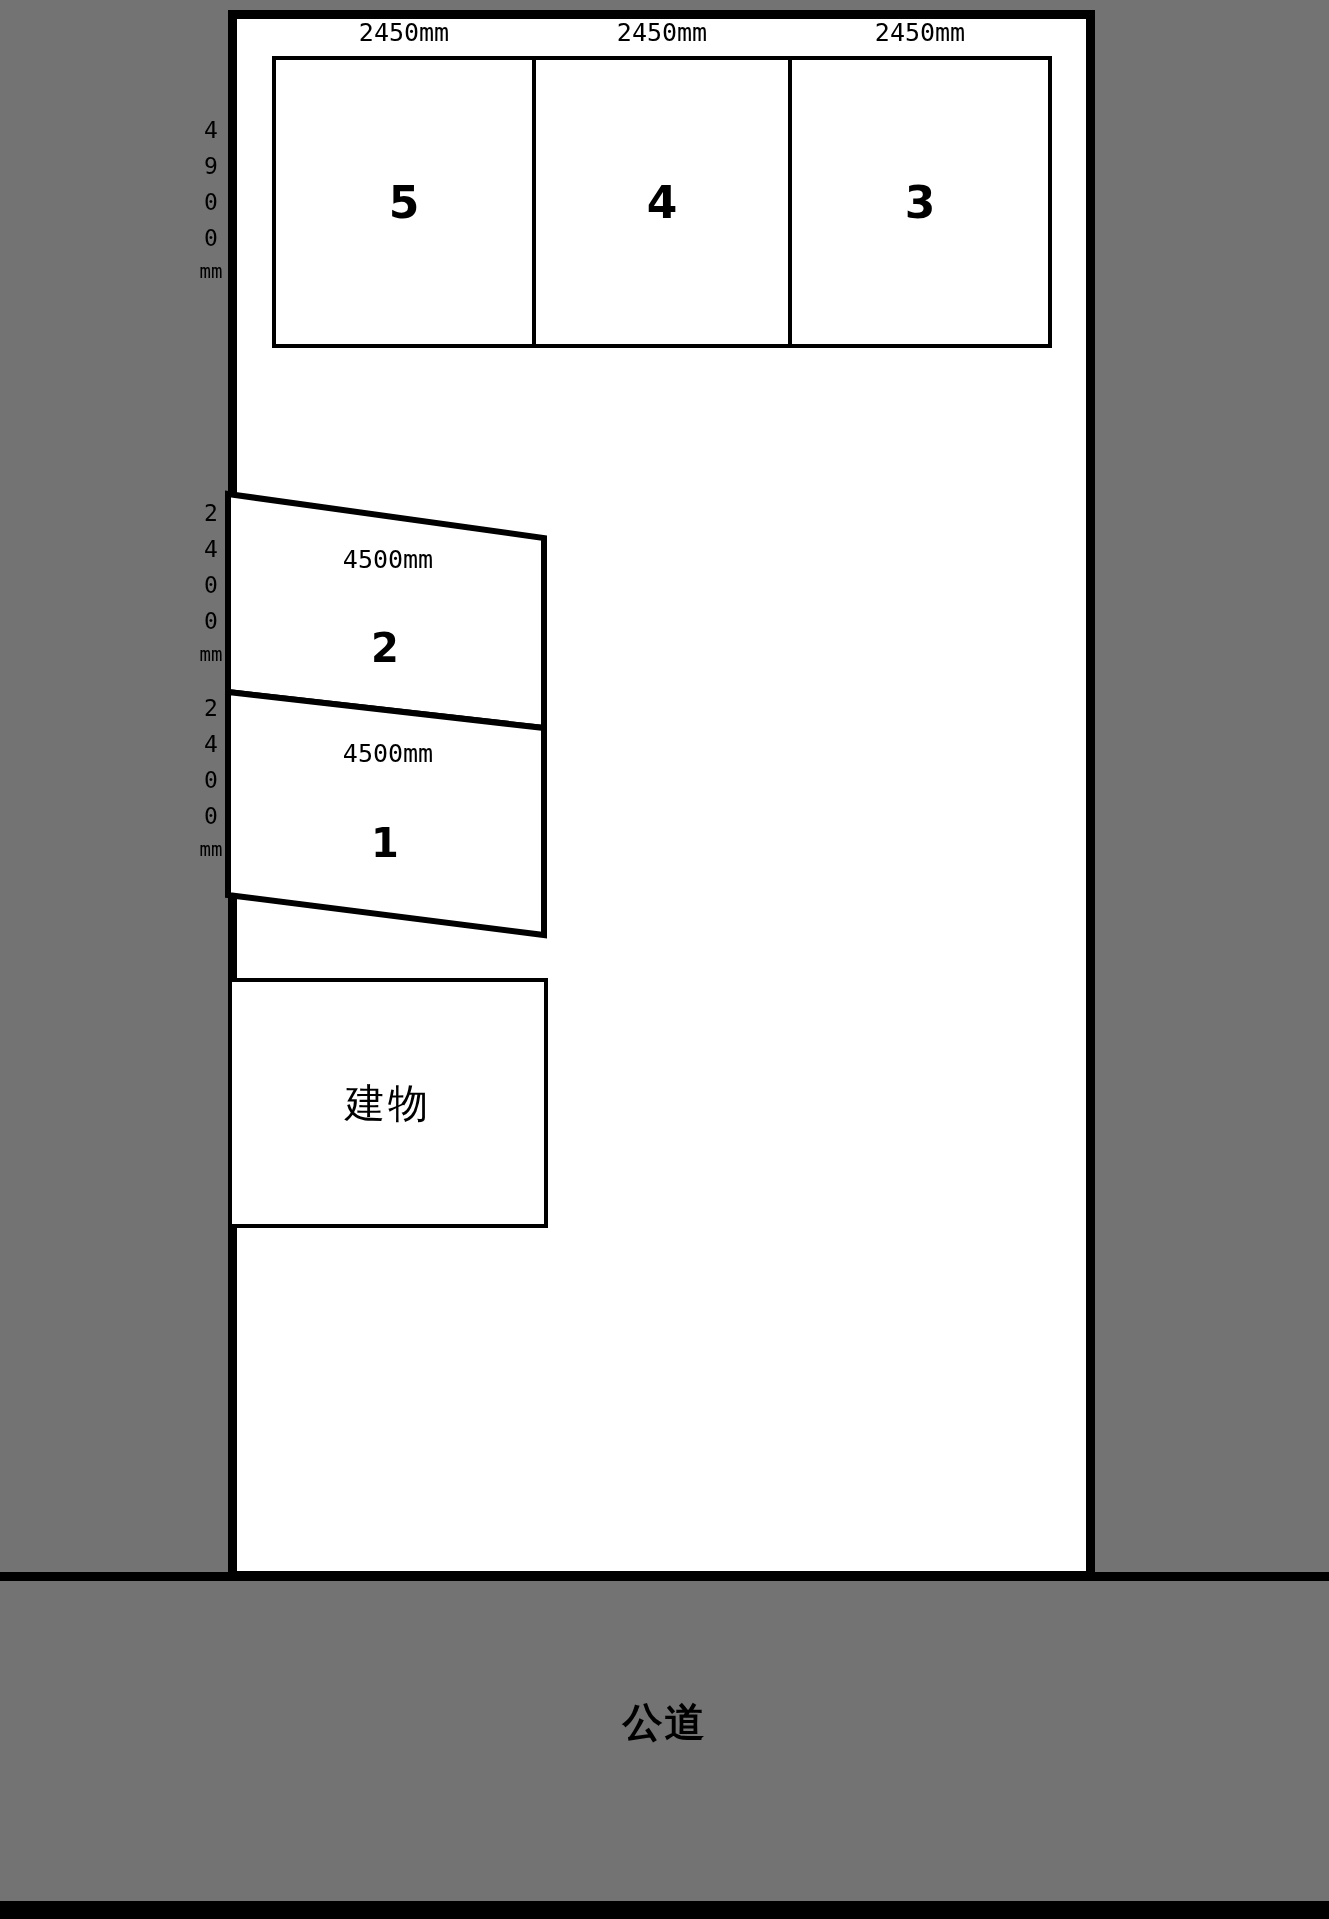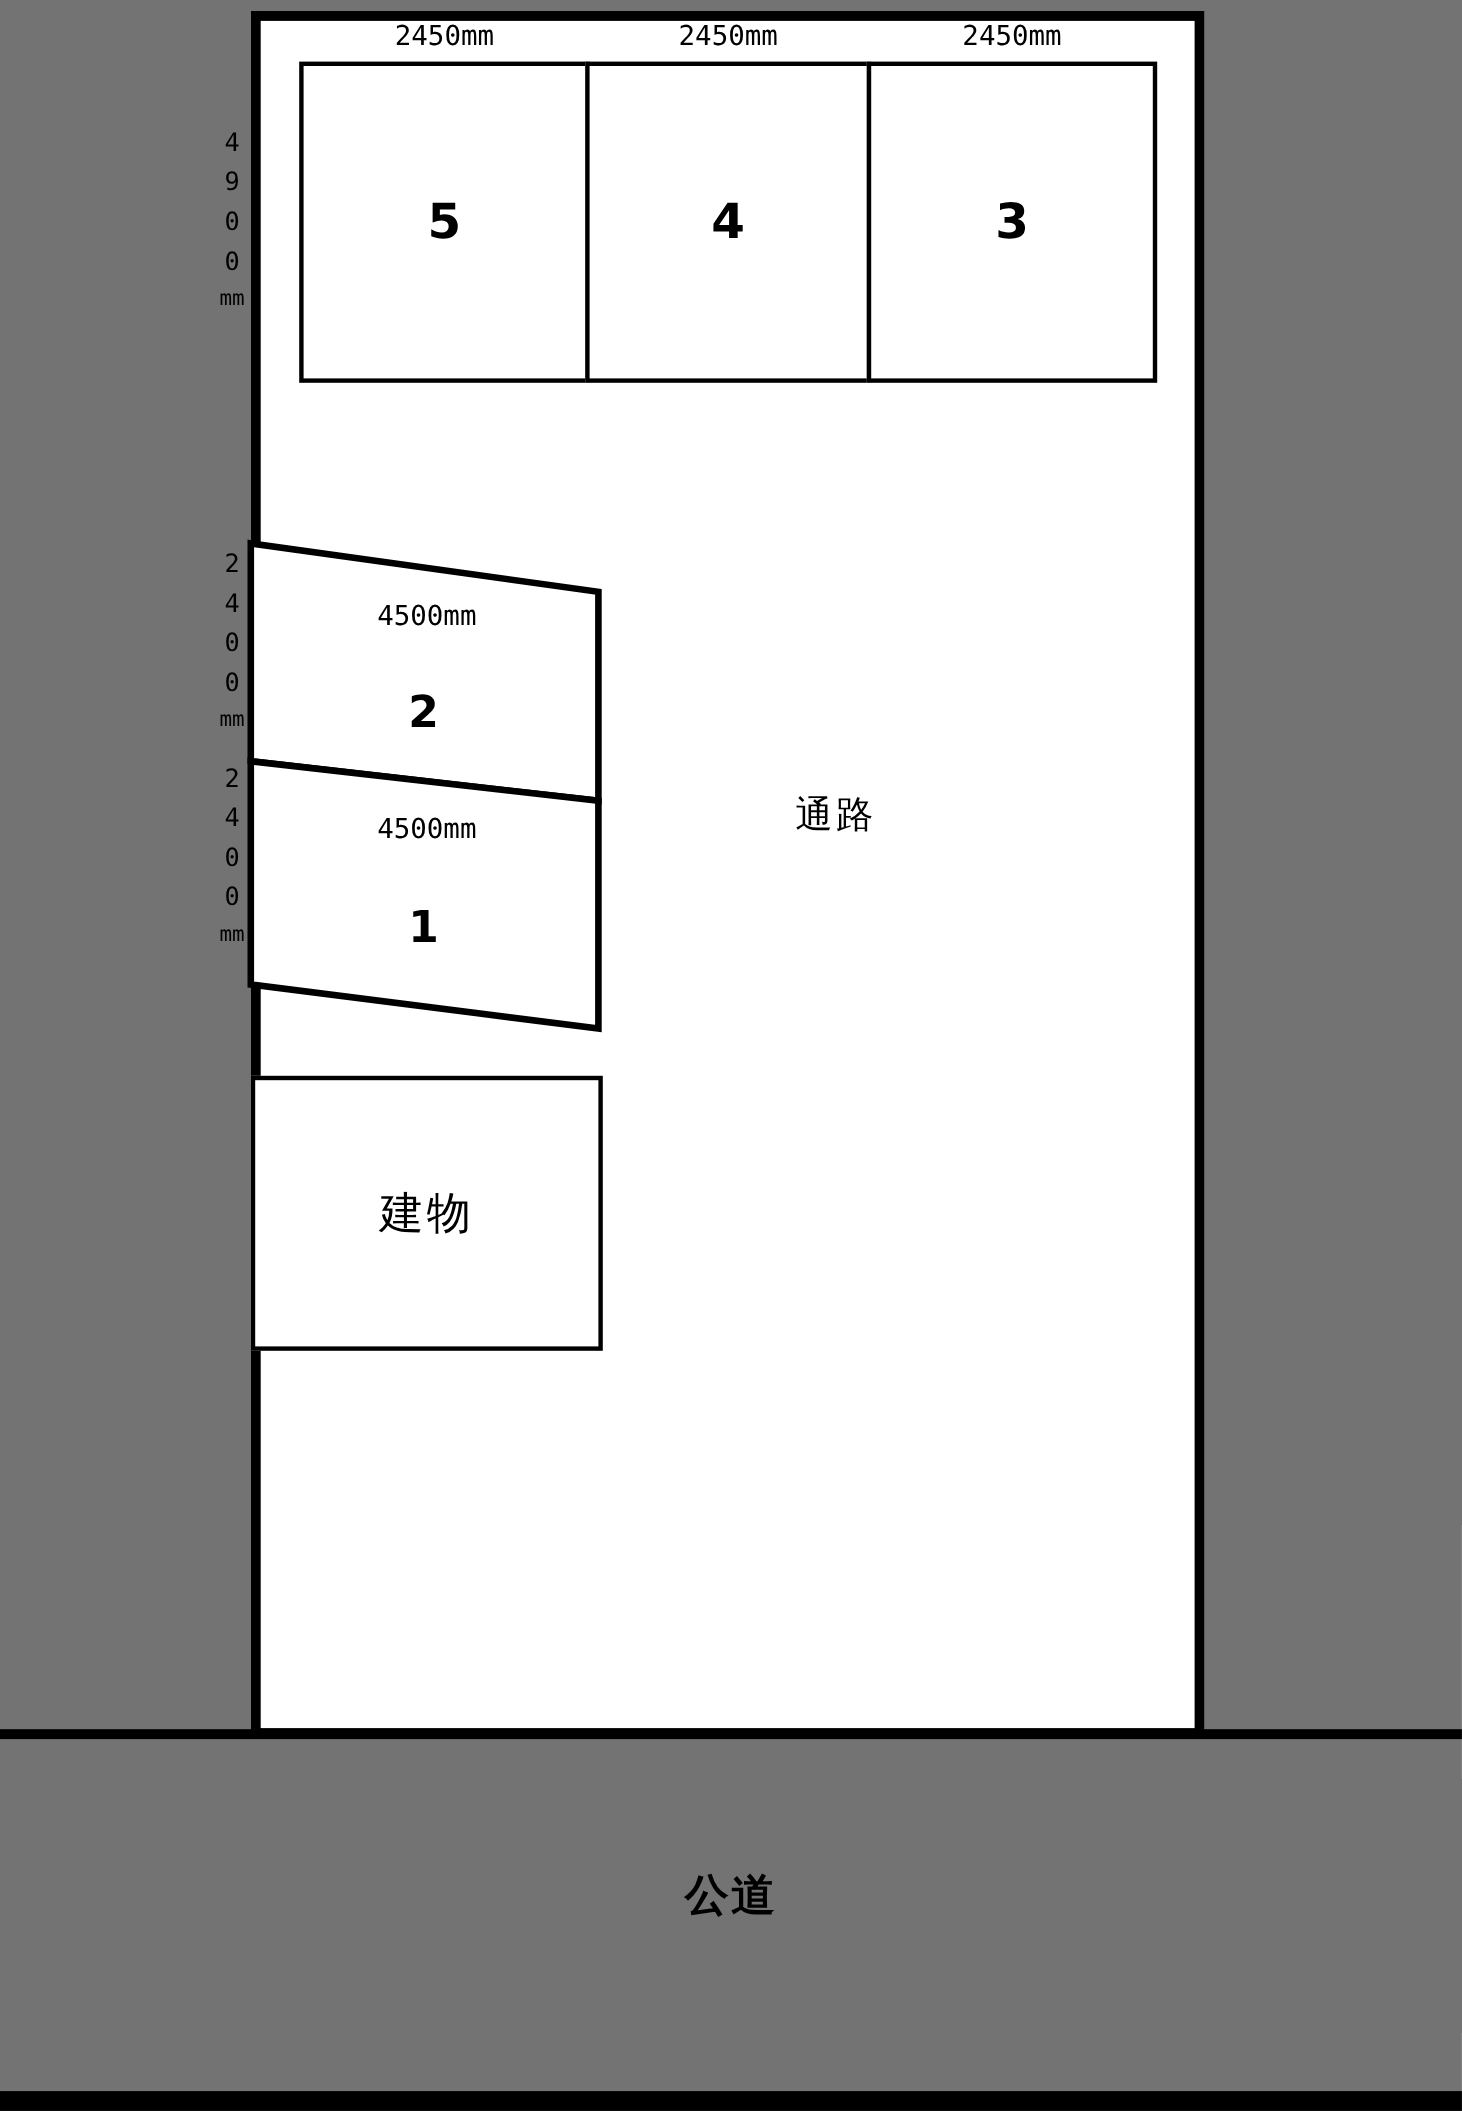--- a/index.html
+++ b/index.html
@@ -264,21 +264,20 @@
     <span>4500mm</span>
   </div>
   <div class="angled-dim a1">
     <span>4500mm</span>
   </div>
 
   <div class="angled-label n2">2</div>
   <div class="angled-label n1">1</div>
 
   <div class="aisle">
-    <div class="aisle-name">通路</div>
   </div>
 
   <div class="building">
     <div class="building-label">建物</div>
   </div>
 
   <div class="road-line"></div>
   <div class="road-label">公道</div>
   <div class="page-bottom-bar"></div>
 

